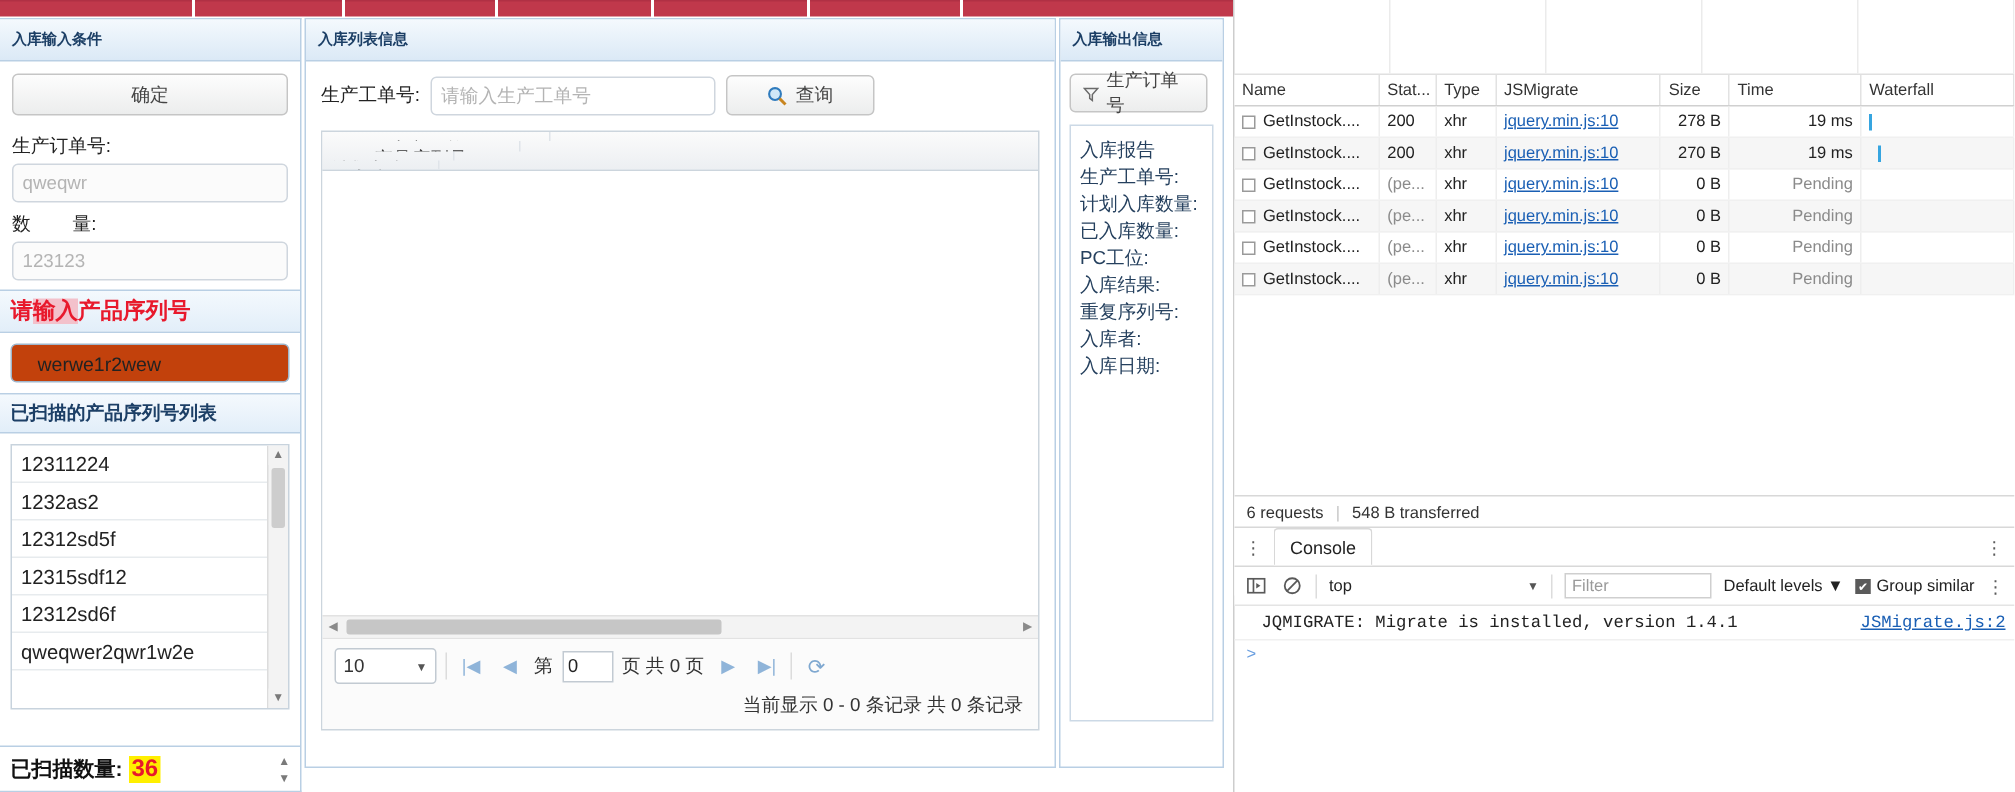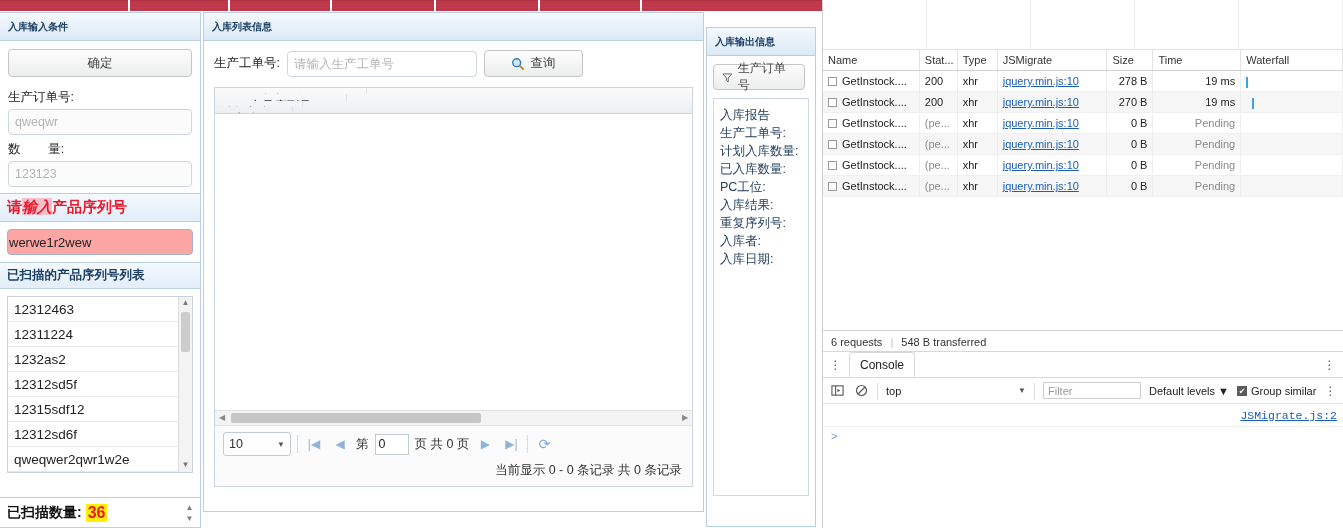--- a/index.html
+++ b/index.html
@@ -46,25 +46,25 @@
     width:100%; height:26px; border:1px solid #cfd6de; border-radius:4px;
     background:#fbfbfb; padding:0 6px; font-size:12.5px; color:#b4b4b4;
     font-family:inherit; outline:none;
   }
   .subhead {
     background:linear-gradient(#f4f9fd,#e2eef9);
     border-top:1px solid #b9cfe4; border-bottom:1px solid #b9cfe4;
     padding:4px 7px; font-size:14px; font-weight:bold; color:#1c3f66;
   }
   #serialHead { color:#e8192c; font-size:15px; position:relative; }
-  #serialHead .hl { background:#f3c1cb;font-style:italic; }
+  #serialHead .hl { background:#f3c1cb; }
   .serial-wrap { padding:7px; background:#fff; }
   #serialInput {
     width:100%; height:26px; border:1px solid #9fb6cc; border-radius:4px;
-    background:#fca5a5; color:#222; padding:0 1px; font-size:13px;
+    background:#c2410c; color:#222; padding:0 17px; font-size:13px;
     font-family:inherit; outline:none;
   }
   .listbox {
     margin:7px; height:177px; border:1px solid #c8d3dd; background:#fff;
     overflow:hidden; position:relative;
   }
   .listbox .rows { position:absolute; left:0; top:0; right:14px; bottom:0; }
   .listbox .row {
     height:25px; line-height:25px; padding:0 6px;
     border-bottom:1px solid #e7ebee; font-size:13.5px; color:#222;
@@ -134,21 +134,21 @@
   .pg-icon.refresh { color:#7fa8d0; font-size:14px; }
   .pager .txtlbl { font-size:12.5px; color:#333; }
   #pageNum {
     width:34px; height:21px; border:1px solid #c2cad2; background:#fff;
     font-size:12.5px; color:#222; padding:0 3px; font-family:inherit; outline:none;
   }
   .pg-sep { width:1px; height:18px; background:#dcdcdc; }
   .rec-info { text-align:right; padding:4px 10px 7px; font-size:12.5px; color:#333; background:#fbfbfb; }
 
   
-  #rightPanel { left:706px; top:27px; width:110px; height:500px; overflow:hidden; }
+  #rightPanel { left:706px; top:12px; width:110px; height:500px; overflow:hidden; }
   #reportBtn { width:92px; height:26px; margin:8px 0 0 6px; font-size:12px; }
   .report-box { margin:8px 6px; border:1px solid #ccd9e6; background:#fff; height:398px; padding:7px 6px; }
   .report-box .line { font-size:12.5px; color:#25405e; line-height:18px; white-space:nowrap; }
 
   .bottom-ghost {
     position:absolute; left:203px; top:514px; width:500px; height:14px;
     color:#c9d3de; font-size:11px; overflow:hidden; text-align:center;
   }
 
   
@@ -251,21 +251,20 @@
     <div class="subhead" id="serialHead">请<span class="hl">输入</span>产品序列号</div>
 
     <div class="serial-wrap">
       <input id="serialInput" value="werwe1r2wew" style="">
     </div>
 
     <div class="subhead" style="font-size:12.5px;">已扫描的产品序列号列表</div>
 
     <div class="listbox">
       <div class="rows" id="scanRows">
-          <div class="row">12312463</div>
           <div class="row">12311224</div>
           <div class="row">1232as2</div>
           <div class="row">12312sd5f</div>
           <div class="row">12315sdf12</div>
           <div class="row">12312sd6f</div>
           <div class="row">qweqwer2qwr1w2e</div>
         </div>
       <div class="vscroll">
         <div class="arrow">▲</div>
         <div class="thumb"></div>
@@ -488,15 +487,16 @@
     <div class="lvl"><span>Default levels</span> ▼</div>
     <div class="gs">
       <span class="cbx">✔</span>
       <span>Group similar</span>
     </div>
     <div class="kebab" style="width:10px">⋮</div>
   </div>
 
   <div class="console-log">
     <span class="src">JSMigrate.js:2</span>
+    <span>JQMIGRATE: Migrate is installed, version 1.4.1</span>
   </div>
   <div class="console-prompt">&gt;</div>
 </div>
 
 </body></html>

